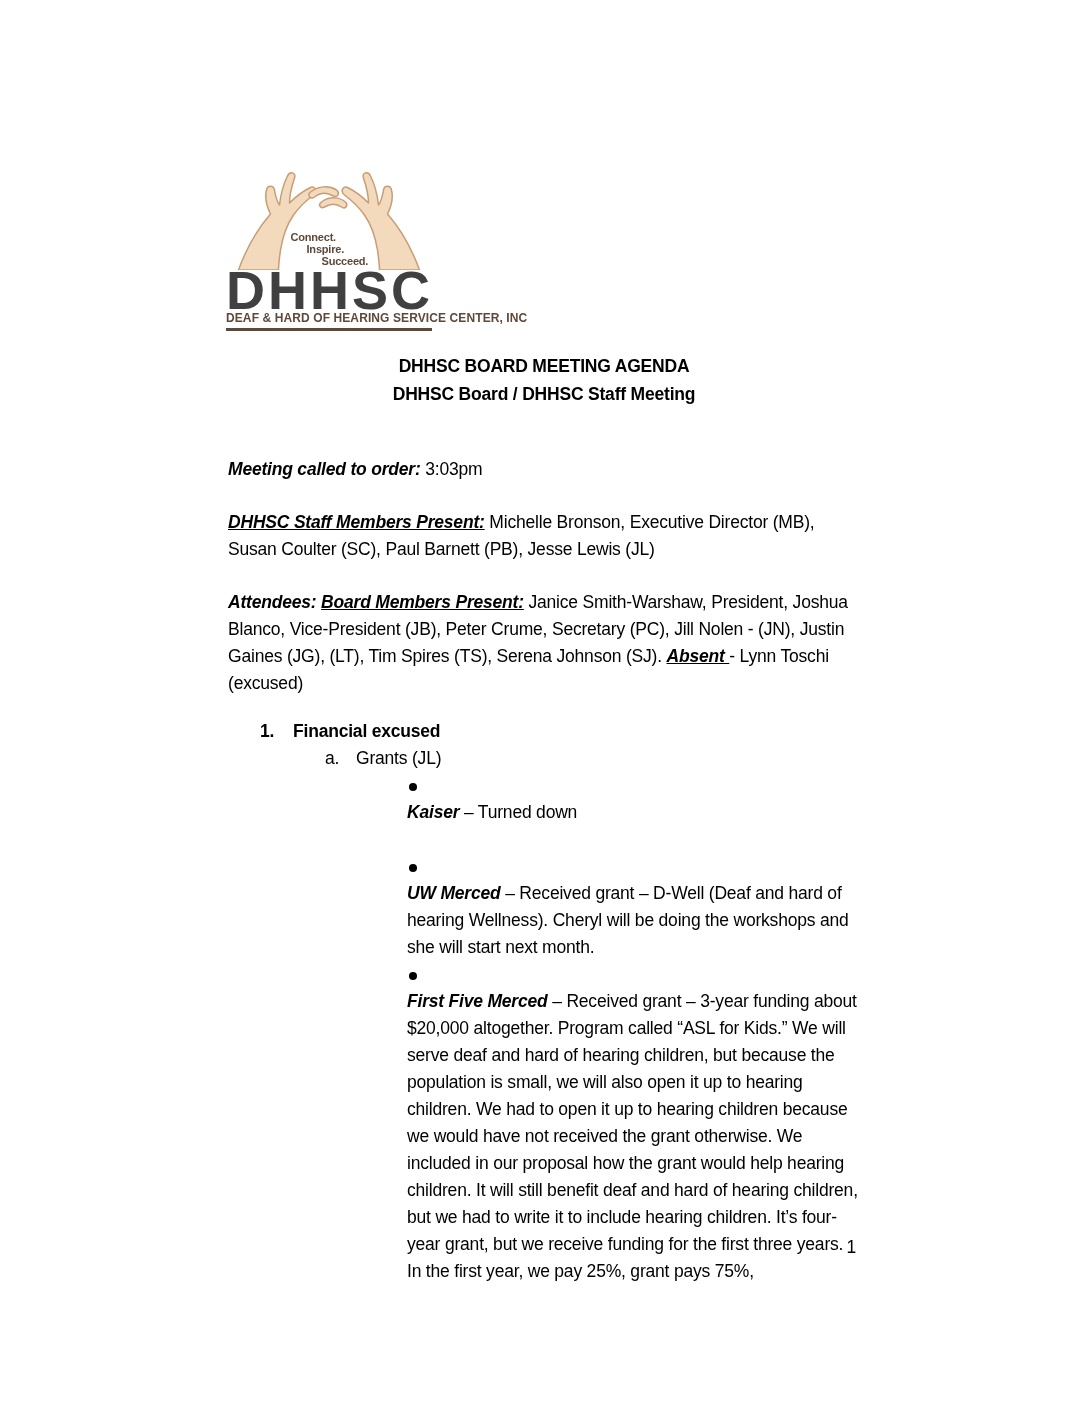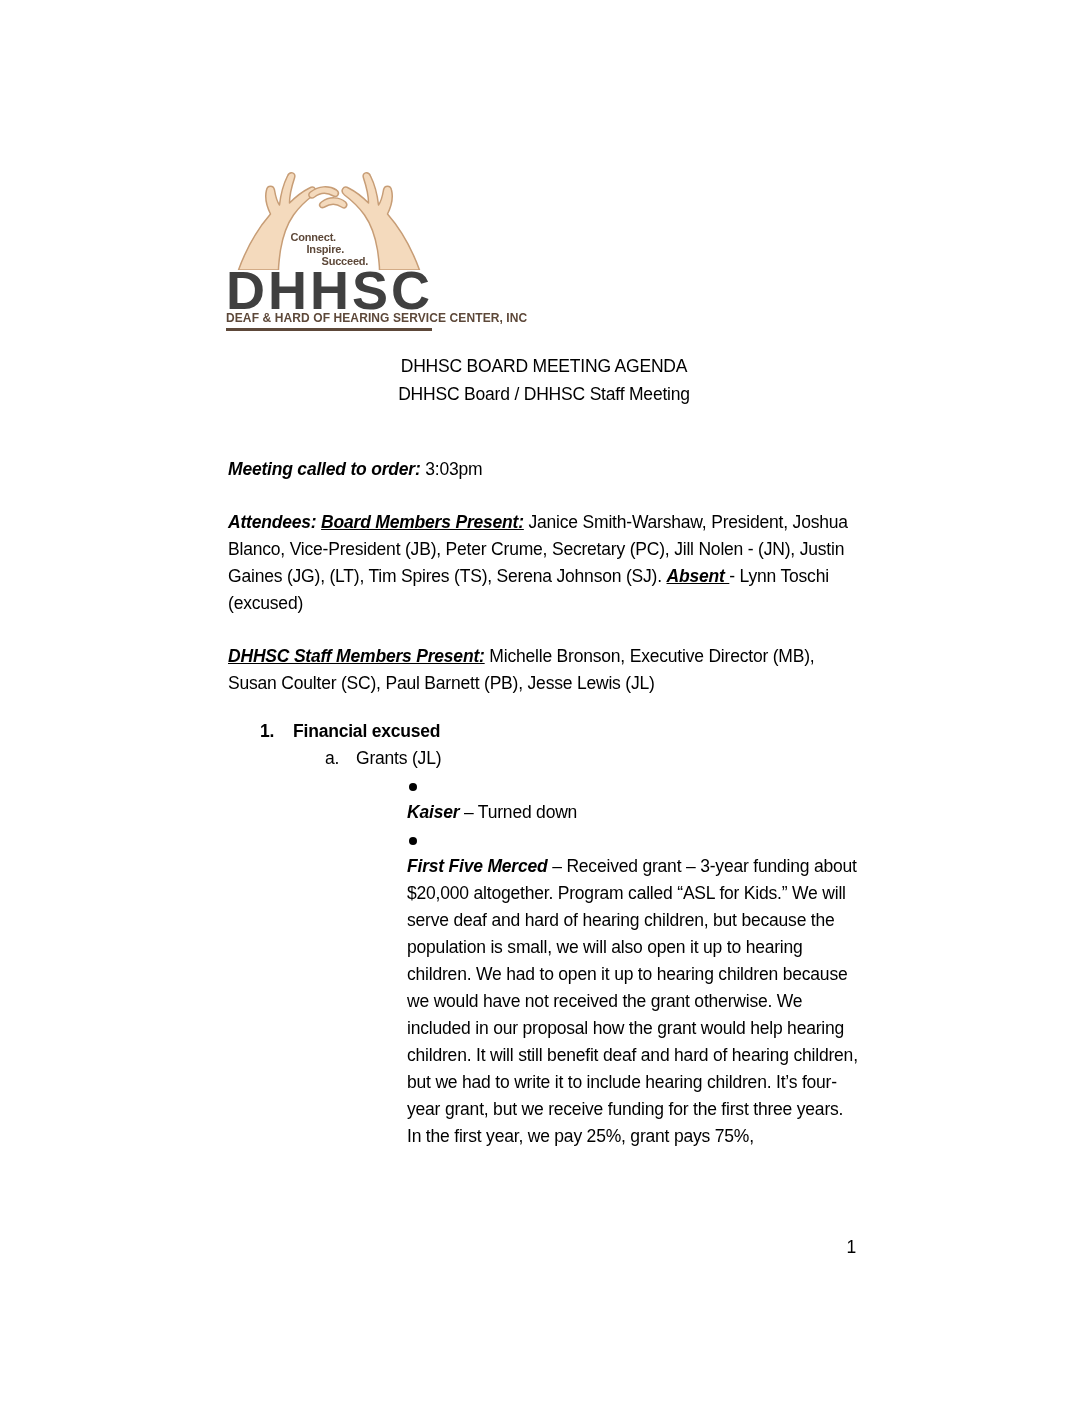--- a/index.html
+++ b/index.html
@@ -30,21 +30,21 @@
   }
   .logo-orgname {
     font-weight:bold; color:#5d4839;
     font-size:12px; line-height:12px; letter-spacing:0.1px;
     text-align:center; white-space:nowrap;
     padding-bottom:4px;
     border-bottom:3px solid #5d4839;
   }
 
   
-  .doc-header { padding-top:352px; text-align:center; font-weight:normal; line-height:28px; }
+  .doc-header { padding-top:352px; text-align:center; font-weight:bold; line-height:28px; }
   .doc-date { margin-top:28px; }
 
   
   .p-called { margin-top:48px; }
   .para { margin-top:26px; }
   b, strong { font-weight:bold;font-style:italic; }
   .u { text-decoration:underline; }
 
   
   .agenda { margin-top:21px; }
@@ -118,42 +118,46 @@
 
   <div class="content">
 
     <div class="doc-header">
       <div>DHHSC BOARD MEETING AGENDA</div>
       <div>DHHSC Board / DHHSC Staff Meeting</div>
     </div>
 
     <p class="p-called"><strong>Meeting called to order:</strong><span> 3:03pm</span></p>
 
+    <p class="para"><strong class="u">DHHSC Staff Members Present:</strong><span> Michelle Bronson, Executive Director (MB), Susan Coulter (SC), Paul Barnett (PB), Jesse Lewis (JL)</span></p>
+
     <p class="para"><strong><span>Attendees: </span><span class="u">Board Members Present:</span></strong><span> Janice Smith-Warshaw, President, Joshua Blanco, Vice-President (JB), Peter Crume, Secretary (PC), Jill Nolen - (JN), Justin Gaines (JG), (LT), Tim Spires (TS), Serena Johnson (SJ). </span><strong class="u">Absent </strong><span>- Lynn Toschi (excused)</span></p>
-
-    <p class="para"><strong class="u">DHHSC Staff Members Present:</strong><span> Michelle Bronson, Executive Director (MB), Susan Coulter (SC), Paul Barnett (PB), Jesse Lewis (JL)</span></p>
 
 
     <div class="agenda">
 
       <div class="row lvl1">
         <span class="marker">1.</span>
         <span>Financial excused</span>
       </div>
 
       <div class="row lvl2">
         <span class="marker">a.</span>
         <span>Grants (JL)</span>
       </div>
 
       <div class="row lvl3">
         <span class="marker"><span class="dot"></span></span>
         <span class="btext"><strong>Kaiser</strong><span> – Turned down</span></span>
       </div>
 
+      <div class="row lvl3 gap-before">
+        <span class="marker"><span class="dot"></span></span>
+        <span class="btext"><strong>UW Merced</strong><span> – Received grant – D-Well (Deaf and hard of hearing Wellness). Cheryl will be doing the workshops and she will start next month.</span></span>
+      </div>
 
       <div class="row lvl3">
         <span class="marker"><span class="dot"></span></span>
         <span class="btext"><strong>First Five Merced</strong><span> – Received grant – 3-year funding about $20,000 altogether. Program called “ASL for Kids.” We will serve deaf and hard of hearing children, but because the population is small, we will also open it up to hearing children. We had to open it up to hearing children because we would have not received the grant otherwise. We included in our proposal how the grant would help hearing children. It will still benefit deaf and hard of hearing children, but we had to write it to include hearing children. It’s four-year grant, but we receive funding for the first three years. In the first year, we pay 25%, grant pays 75%,</span></span>
       </div>
 
     </div>
   </div>
 
   <div class="page-num">1</div>

